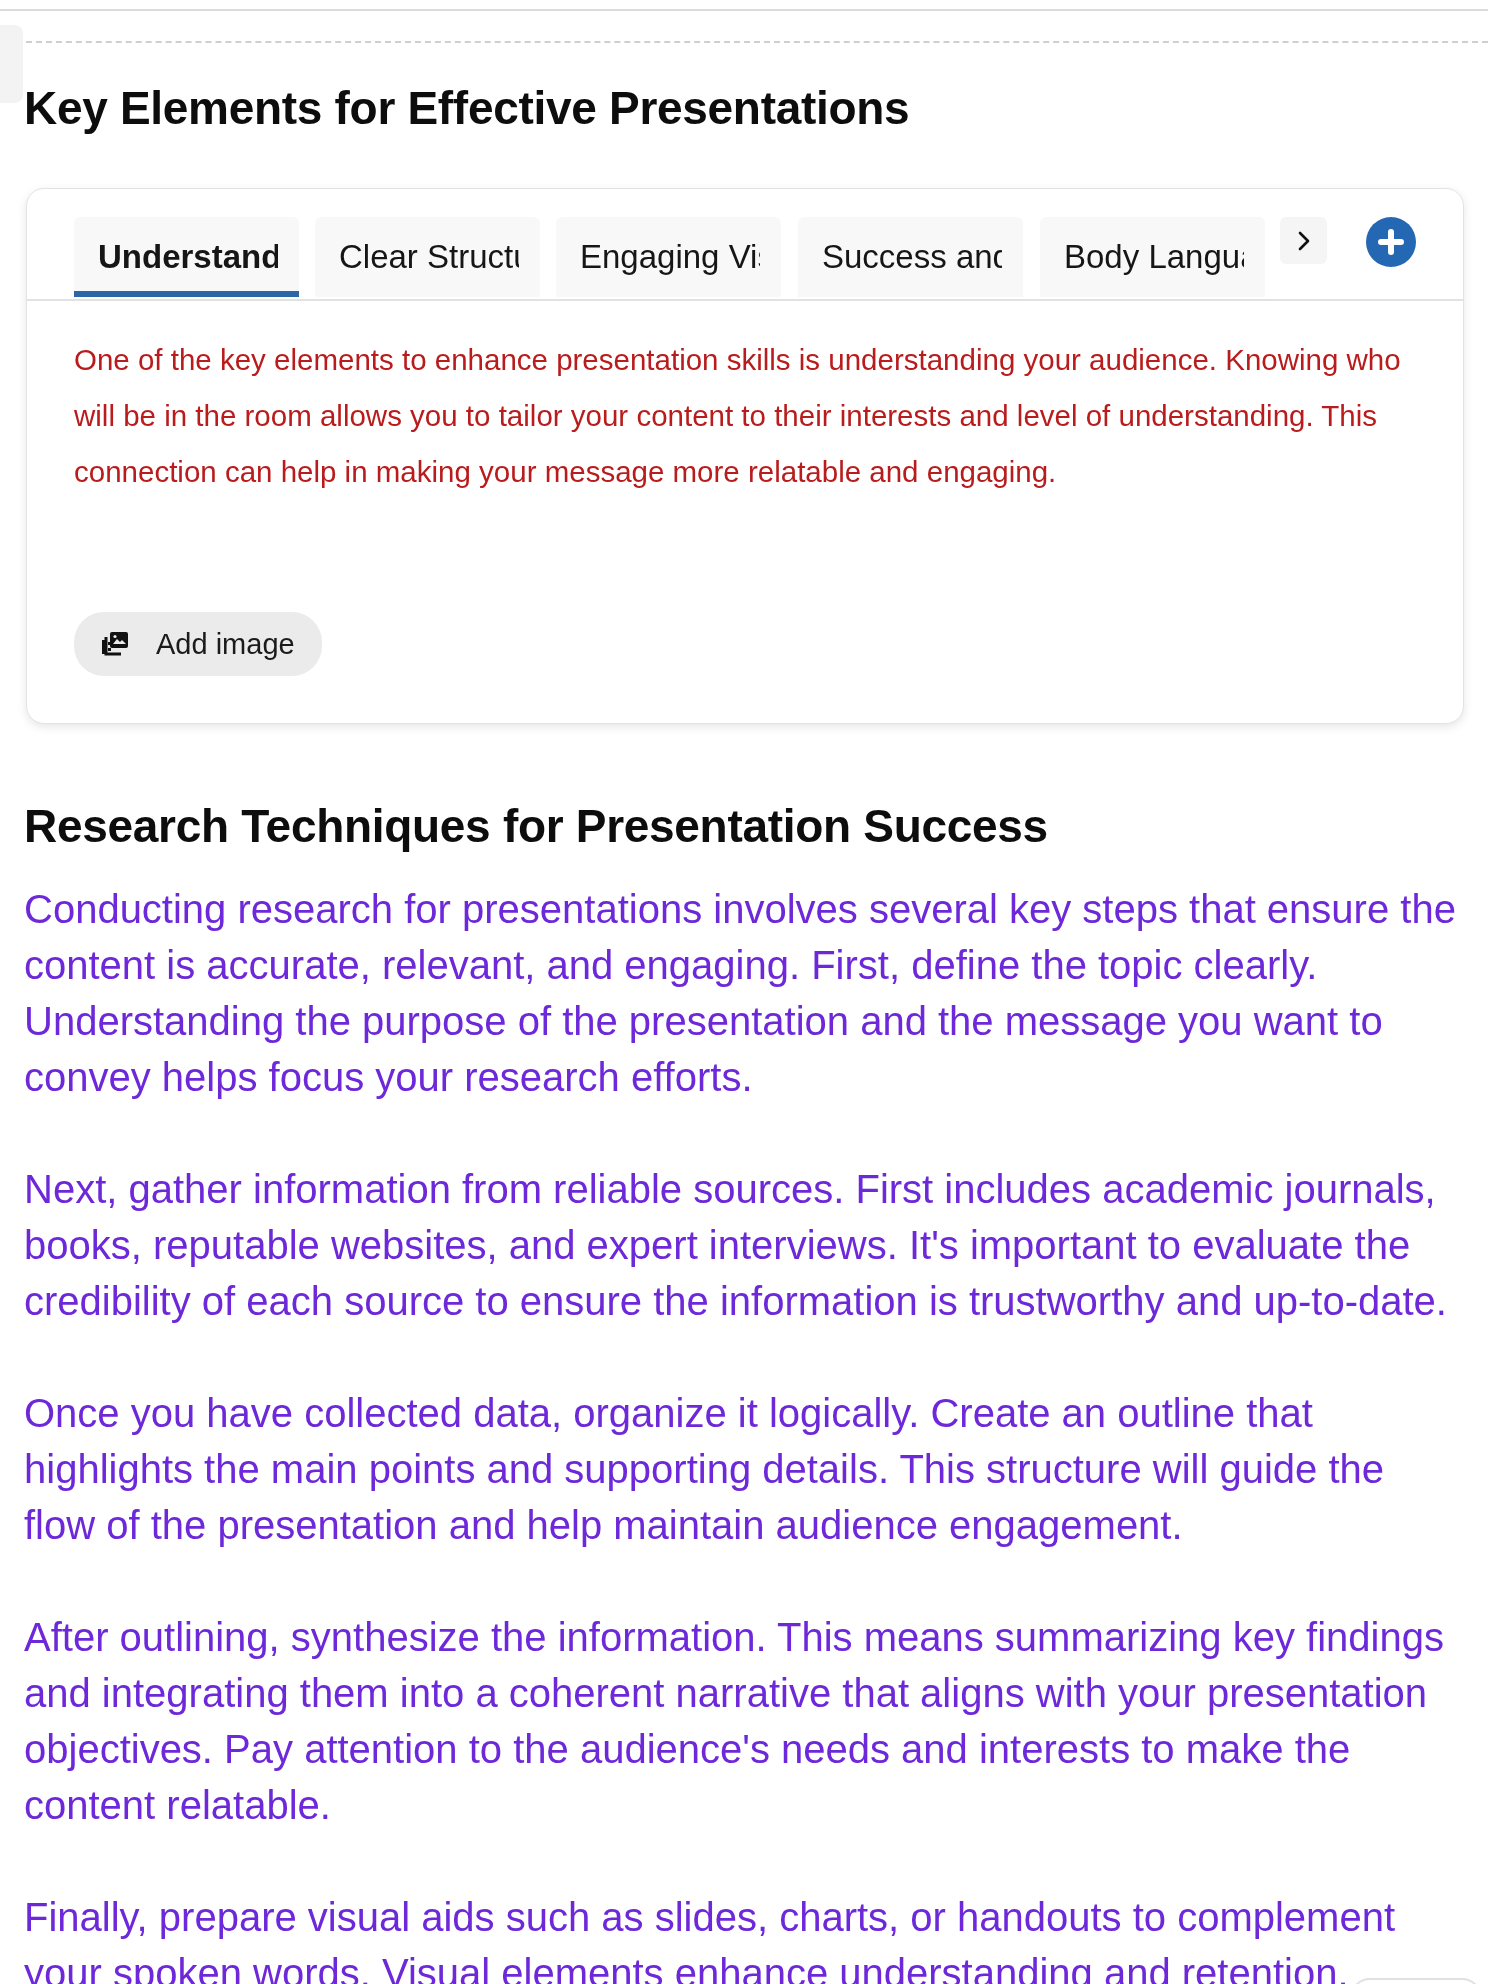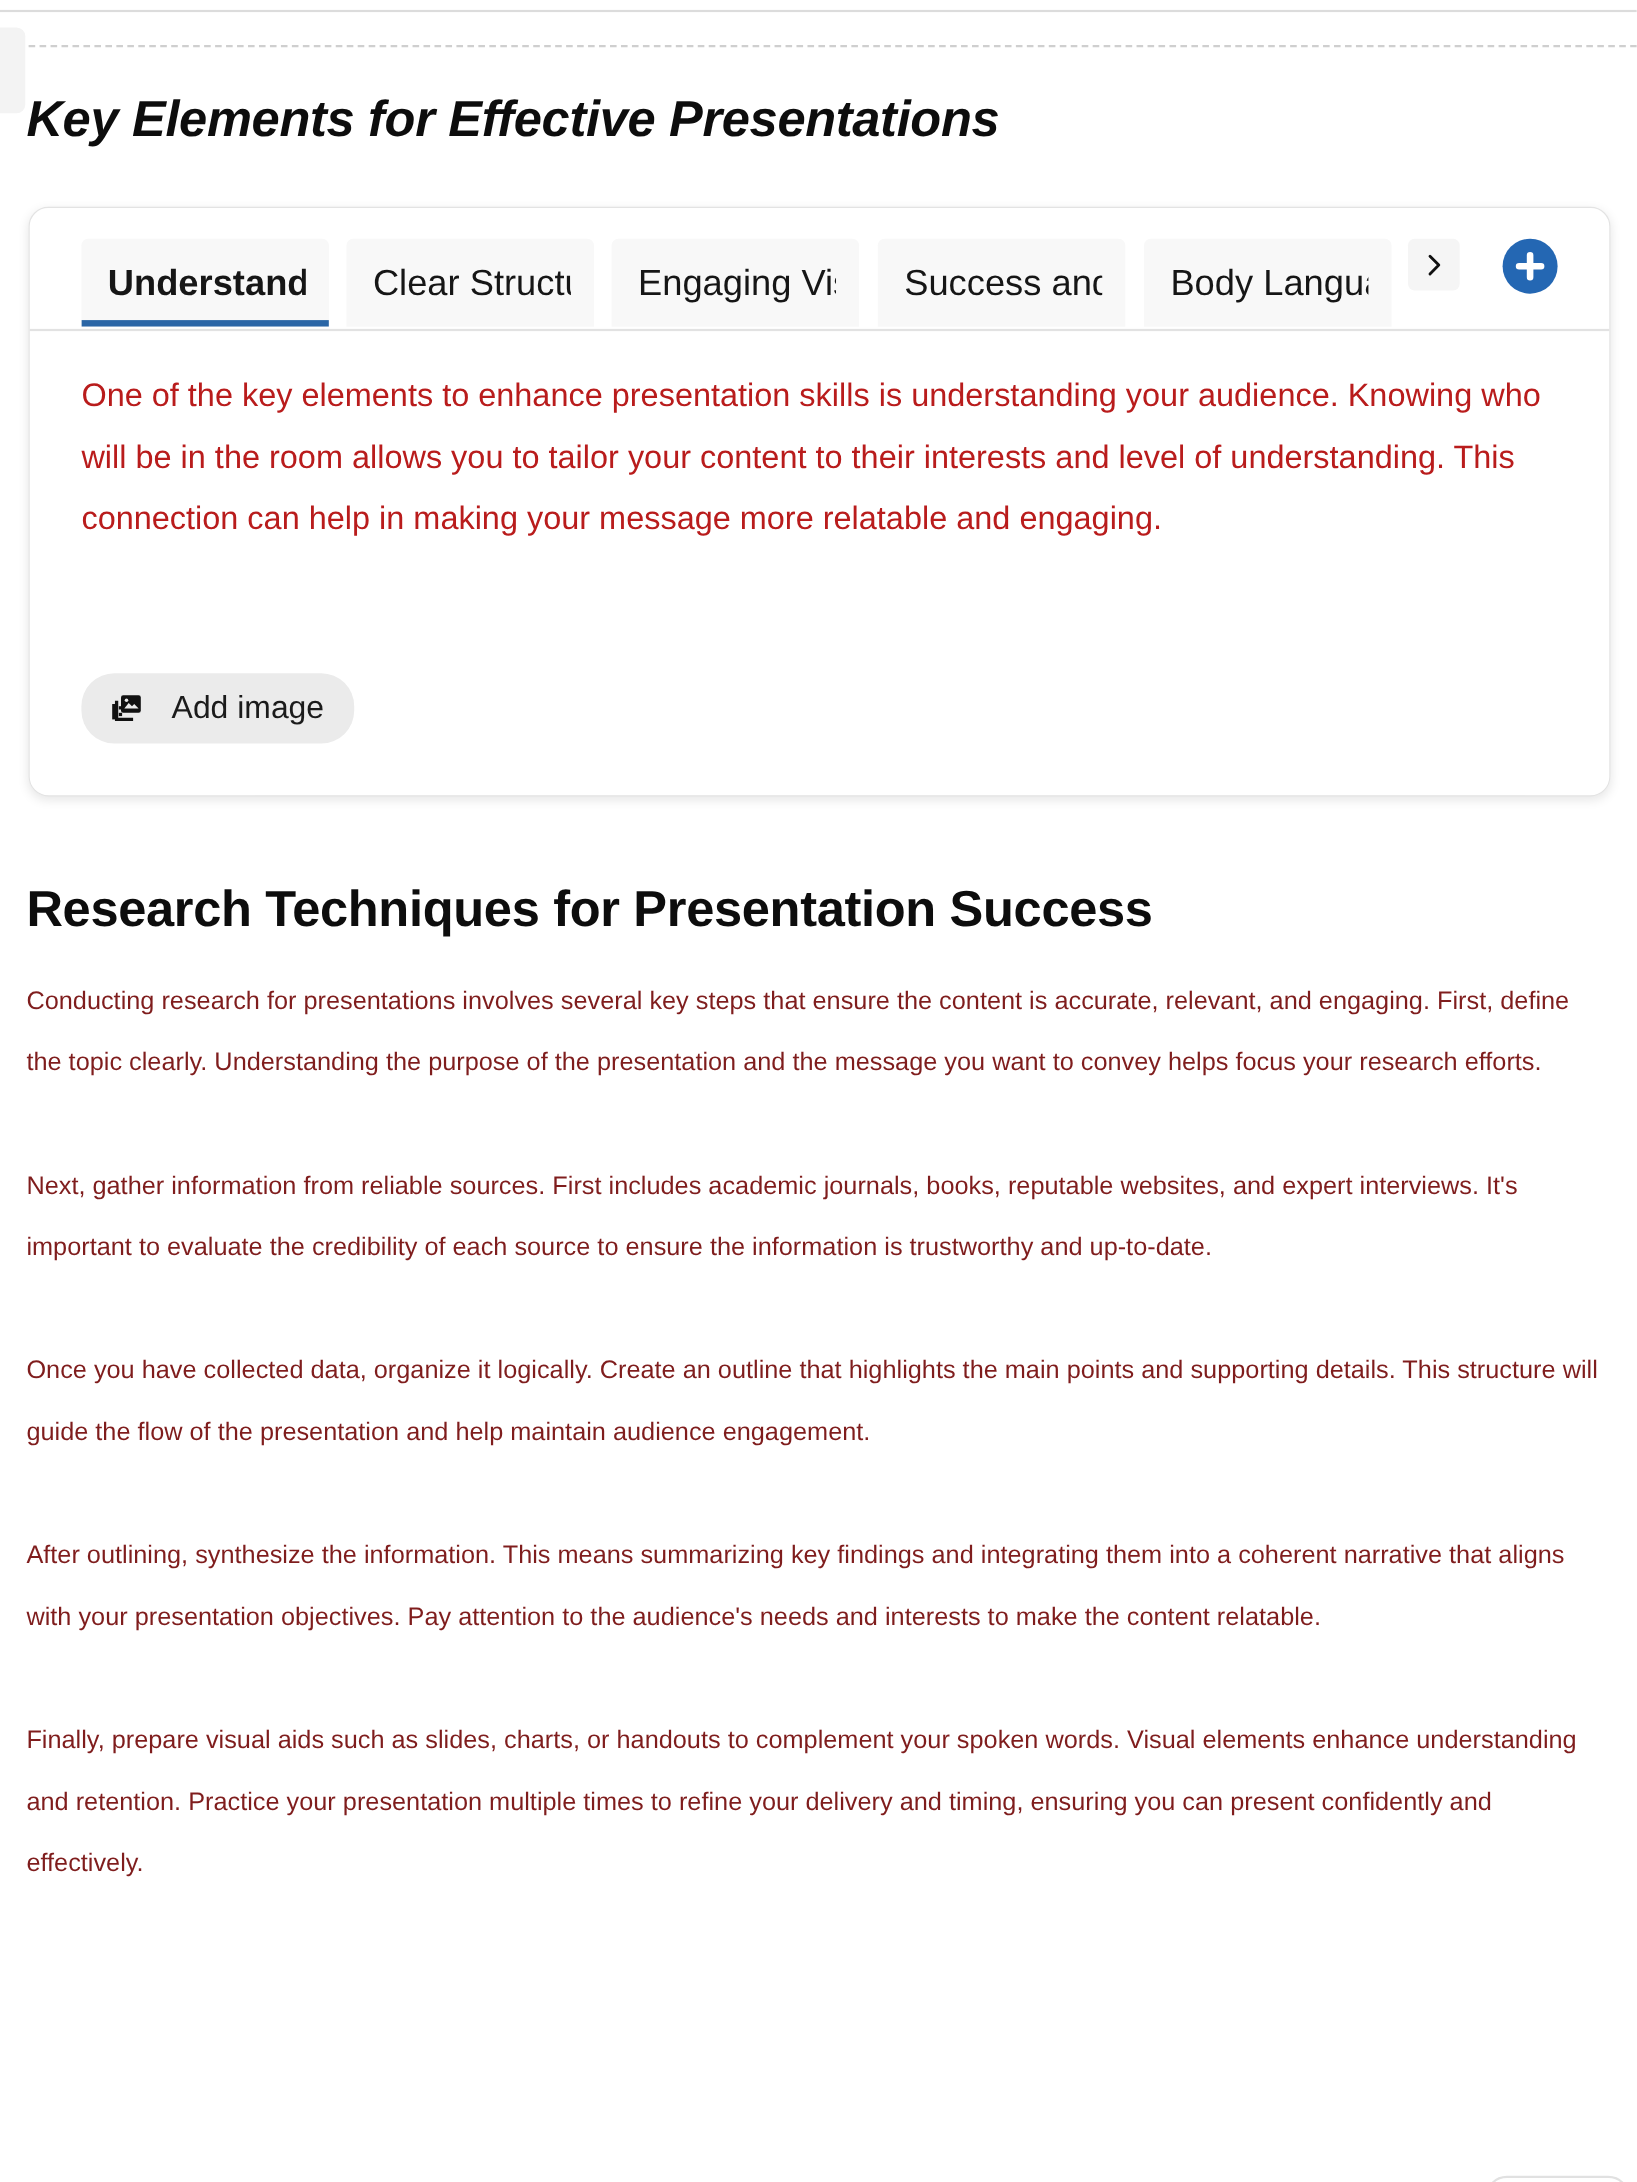--- a/index.html
+++ b/index.html
@@ -7,21 +7,21 @@
       width: 1488px; height: 1984px; overflow: hidden; position: relative;
       background: #ffffff; color: #111111;
       font-family: "Liberation Sans", "DejaVu Sans", sans-serif;
     }
     .top-rule { position: absolute; left: 0; top: 9px; width: 1488px; height: 2px; background: #dcdcdc; }
     .side-tab { position: absolute; left: -10px; top: 25px; width: 33px; height: 78px; background: #f3f3f3; border-radius: 8px; }
     .dash-line { position: absolute; left: 26px; top: 41px; width: 1462px; height: 0; border-top: 2px dashed #cfcfcf; }
     h1.section-title, h2.section-title {
       position: absolute; left: 24px; margin: 0; font-weight: 700; font-size: 46px; letter-spacing: -0.3px; color: #0d0d0d; line-height: 56px; white-space: nowrap;
     }
-    .title-1 { top: 80px; font-style: italic; }
+    .title-1 { top: 80px; }
     .title-2 { top: 798px; }
 
     .card {
       position: absolute; left: 26px; top: 188px; width: 1436px; height: 534px;
       background: #fff; border: 1px solid #e3e3e3; border-radius: 18px;
       box-shadow: 0 3px 10px rgba(0,0,0,0.10);
     }
     .tab-row { position: absolute; left: 0; top: 0; width: 100%; height: 110px; border-bottom: 2px solid #e2e2e2; }
     .tab {
       position: absolute; top: 28px; height: 80px; width: 225px; background: #f8f8f8;
@@ -44,21 +44,21 @@
       font-size: 29.5px; line-height: 56px; color: #b91c1c; margin: 0;
     }
     .add-image-btn {
       position: absolute; left: 47px; top: 423px; height: 64px; width: 248px; border-radius: 30px;
       background: #ebebeb; display: flex; align-items: center; box-sizing: border-box; padding-left: 26px; cursor: pointer;
       font-size: 29px; color: #1b1b1b;
     }
     .add-image-btn .btn-icon { width: 30px; height: 30px; margin-right: 26px; display: inline-block; }
 
     .article { position: absolute; left: 24px; top: 881px; width: 1440px; }
-    .article p { margin: 0 0 56px 0; font-size: 23px; line-height: 56px; color: #7f1d1d; }
+    .article p { margin: 0 0 56px 0; font-size: 40px; line-height: 56px; color: #6d28d9; }
 
     .bottom-chip {
       position: absolute; left: 1350px; top: 1978px; width: 128px; height: 40px; border: 2px solid #e1e1e1; border-radius: 20px; background: #fff;
     }
   </style>
 </head>
 <body>
 
 <div class="top-rule"></div>
 <div class="side-tab"></div>

